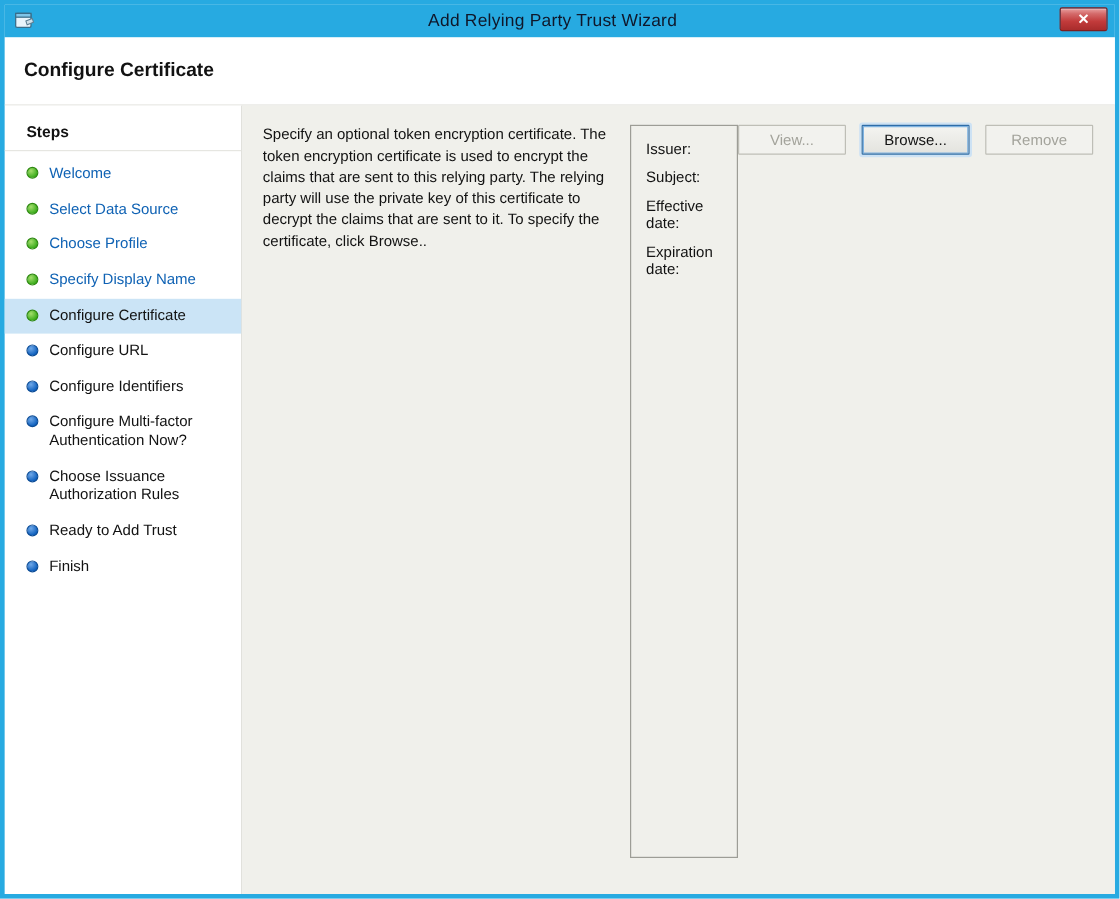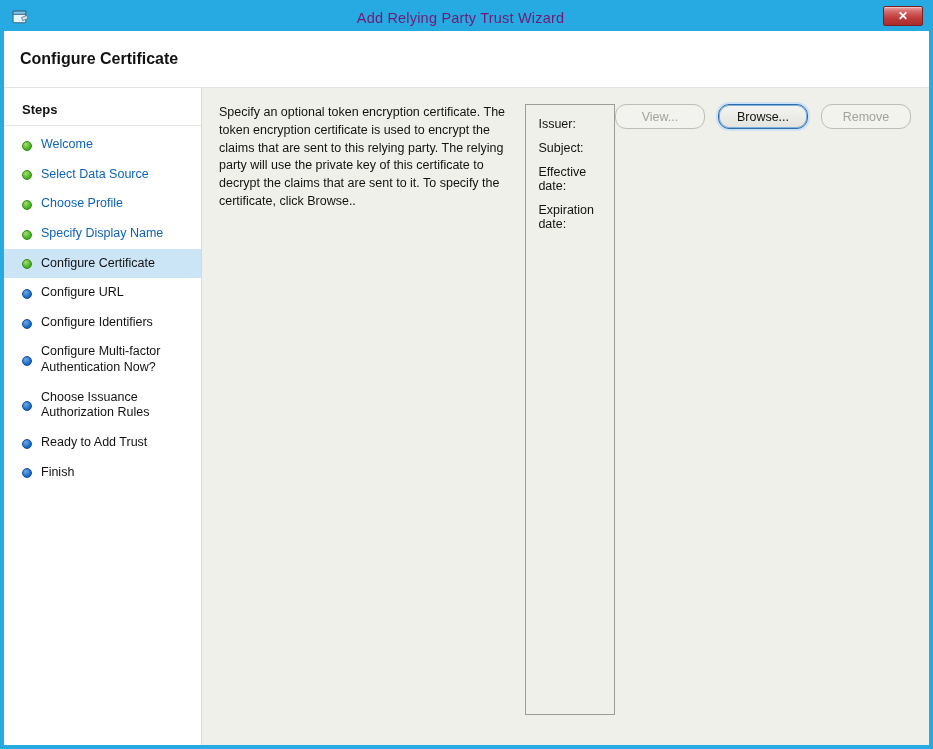--- a/index.html
+++ b/index.html
@@ -14,21 +14,21 @@
 
   
   .titlebar{
     height:27px; flex:0 0 auto; position:relative;
     background:var(--titlebar,#27AAE1);
     display:flex; align-items:center; padding:0 8px;
   }
   .title-icon{ width:17px; height:17px; display:inline-flex; z-index:2; }
   .title-text{
     position:absolute; left:0; right:12px; text-align:center;
-    font-size:14.5px; color:#701a75; letter-spacing:.2px;
+    font-size:14.5px; color:#0f172a; letter-spacing:.2px;
   }
   .close-btn{
     position:absolute; top:2px; right:6px; width:40px; height:20px;
     background:linear-gradient(#E9A2A2 0%, #D46A6A 25%, var(--close-button,#C23B3B) 60%, #A92C2C 100%);
     border:1px solid #7E1E1E; border-radius:2px;
     color:#fff; font-size:12px; font-weight:bold; line-height:1;
     display:flex; align-items:center; justify-content:center; cursor:pointer;
     box-shadow:inset 0 1px 0 rgba(255,255,255,.4);
     font-family:"Liberation Sans", sans-serif;
   }
@@ -47,21 +47,21 @@
   .sidebar{
     width:198px; flex:0 0 auto; background:#fff;
     border-right:1px solid #DADAD4; padding-top:8px;
   }
   .steps-title{
     font-size:13px; font-weight:bold; color:#121212;
     padding:6px 10px 8px 18px; border-bottom:1px solid #E6E6E1;
   }
   .steps-list{ padding-top:4px; }
   .step-item{
-    display:flex; align-items:center;
+    display:flex; align-items:flex-start;
     padding:7px 8px 7px 18px; font-size:12.5px; line-height:1.25;
     color:#121212; cursor:default;
   }
   .step-item.done .step-label{ color:var(--step-done-link,#0F62B4); cursor:pointer; }
   .step-item.current{ background:var(--step-current-bg,#CBE4F6); }
   .dot{
     width:10px; height:10px; border-radius:50%; flex:0 0 auto;
     margin:2px 9px 0 0;
   }
   .dot-green{
@@ -90,21 +90,21 @@
   .cert-row{ padding:5px 0; font-size:12.5px; color:#121212; display:flex; }
   .cert-label{ margin-right:8px; }
   .cert-value{ flex:1; }
 
   .cert-actions{ display:flex; gap:13px; }
 
   button.win-btn{
     min-width:90px; height:25px; font-size:12.5px;
     font-family:"Liberation Sans", sans-serif;
     background:linear-gradient(#F4F4F1,#E3E3DE);
-    border:1px solid #9A9A92; border-radius:11px;
+    border:1px solid #9A9A92; border-radius:1px;
     color:#121212; cursor:pointer;
   }
   button.win-btn:disabled{
     background:#F2F2EE; border-color:#BEBEB6; color:#A3A39B; cursor:default;
   }
   button.win-btn.focused{
     border:1px solid #2E6DA8;
     box-shadow:0 0 0 1px #7EB2E0 inset, 0 0 0 2px #CDE2F4;
   }
 

